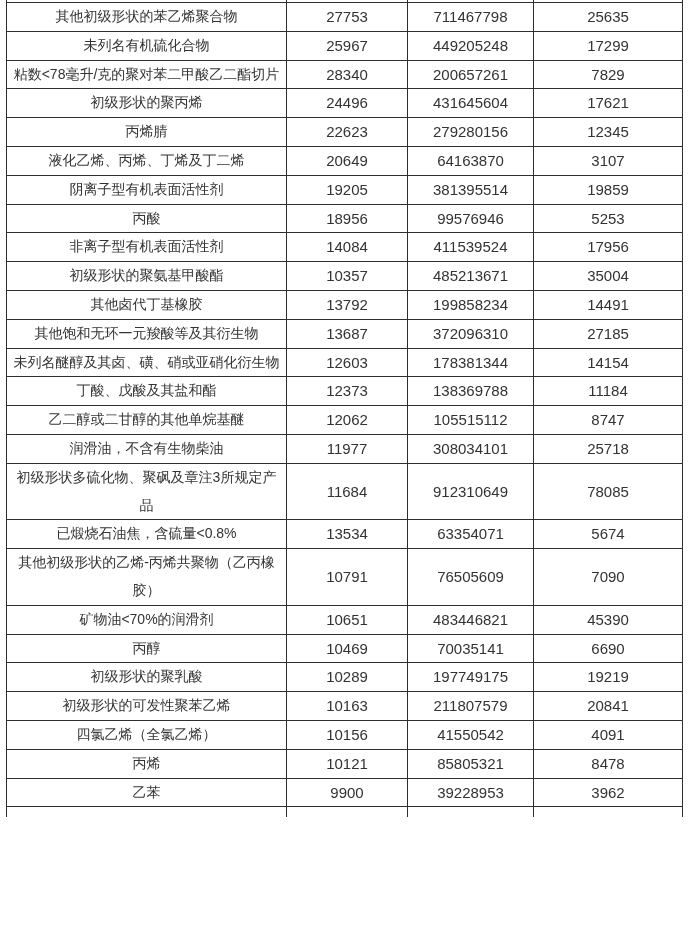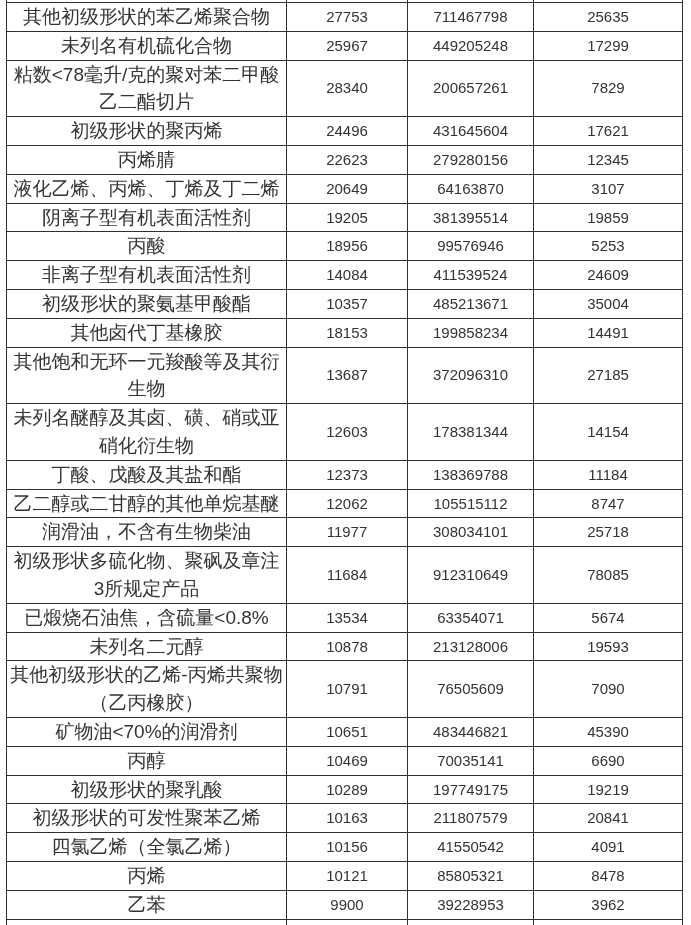--- a/index.html
+++ b/index.html
@@ -25,21 +25,21 @@
   col.c-v2   { width: 126px; }
   col.c-v3   { width: 149px; }
   td {
     border: 1px solid #2f2f2f;
     text-align: center;
     vertical-align: middle;
     padding: 0 3px;
     overflow: hidden;
   }
   td.name-cell {
-    font-size: 19px;
+    font-size: 14px;
     line-height: 27.8px;
     word-break: break-all;
   }
   td.num-cell {
     font-size: 15px;
     line-height: 27.8px;
   }
   tr.clip-row td {
     padding: 0;
     line-height: 0;
@@ -117,31 +117,31 @@
       <tr>
         <td class="name-cell">丙酸</td>
         <td class="num-cell">18956</td>
         <td class="num-cell">99576946</td>
         <td class="num-cell">5253</td>
       </tr>
       <tr>
         <td class="name-cell">非离子型有机表面活性剂</td>
         <td class="num-cell">14084</td>
         <td class="num-cell">411539524</td>
-        <td class="num-cell">24609</td>
+        <td class="num-cell">17956</td>
       </tr>
       <tr>
         <td class="name-cell">初级形状的聚氨基甲酸酯</td>
         <td class="num-cell">10357</td>
         <td class="num-cell">485213671</td>
         <td class="num-cell">35004</td>
       </tr>
       <tr>
         <td class="name-cell">其他卤代丁基橡胶</td>
-        <td class="num-cell">18153</td>
+        <td class="num-cell">13792</td>
         <td class="num-cell">199858234</td>
         <td class="num-cell">14491</td>
       </tr>
       <tr>
         <td class="name-cell">其他饱和无环一元羧酸等及其衍生物</td>
         <td class="num-cell">13687</td>
         <td class="num-cell">372096310</td>
         <td class="num-cell">27185</td>
       </tr>
       <tr>
@@ -174,26 +174,20 @@
         <td class="num-cell">912310649</td>
         <td class="num-cell">78085</td>
       </tr>
       <tr>
         <td class="name-cell">已煅烧石油焦，含硫量&lt;0.8%</td>
         <td class="num-cell">13534</td>
         <td class="num-cell">63354071</td>
         <td class="num-cell">5674</td>
       </tr>
       <tr>
-        <td class="name-cell">未列名二元醇</td>
-        <td class="num-cell">10878</td>
-        <td class="num-cell">213128006</td>
-        <td class="num-cell">19593</td>
-      </tr>
-      <tr>
         <td class="name-cell">其他初级形状的乙烯-丙烯共聚物（乙丙橡胶）</td>
         <td class="num-cell">10791</td>
         <td class="num-cell">76505609</td>
         <td class="num-cell">7090</td>
       </tr>
       <tr>
         <td class="name-cell">矿物油&lt;70%的润滑剂</td>
         <td class="num-cell">10651</td>
         <td class="num-cell">483446821</td>
         <td class="num-cell">45390</td>

